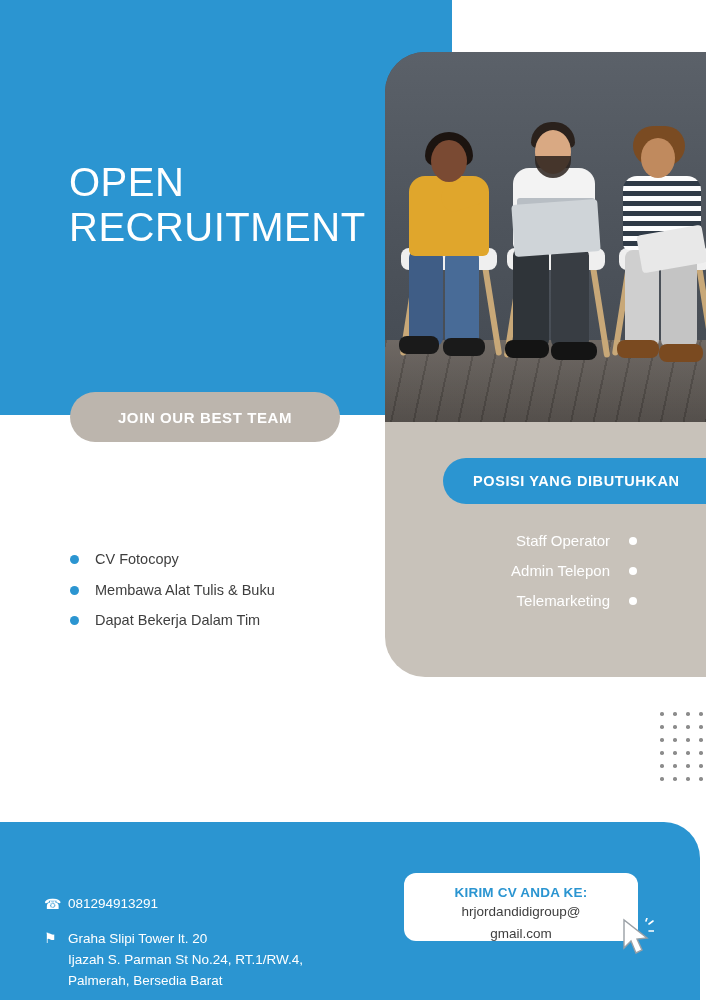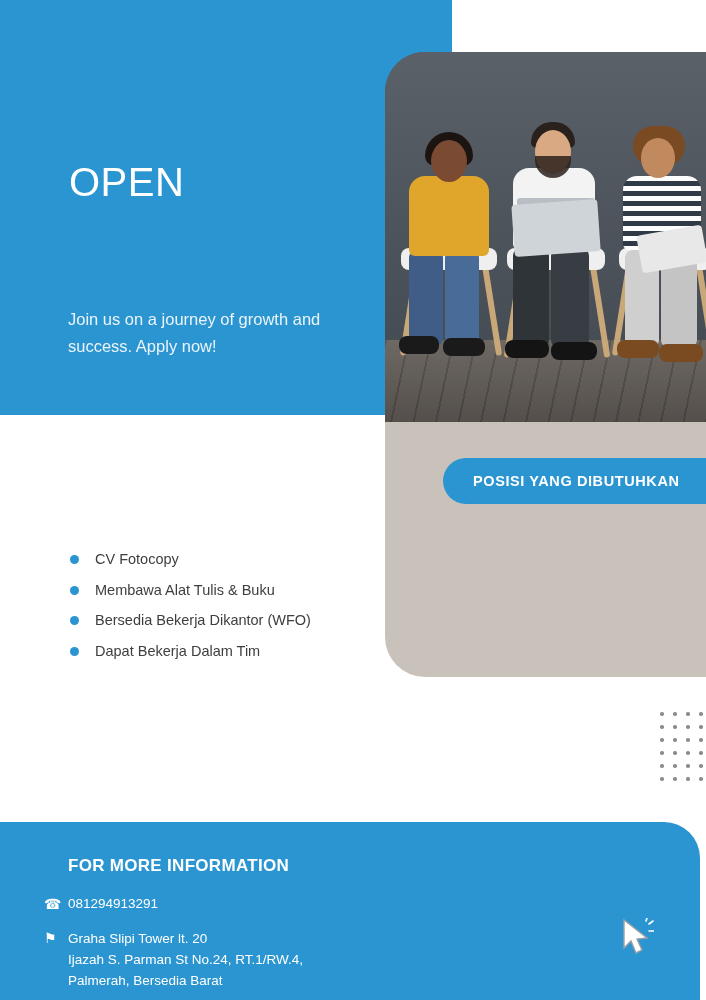--- a/index.html
+++ b/index.html
@@ -295,23 +295,23 @@
 </style>
 </head>
 <body>
 
 <div class="poster">
 
   <div class="top-blue"></div>
 
   <div class="headline">
     <span>OPEN</span>
+    <span class="l2">RECRUITMENT</span>
   </div>
 
-  <div class="subtext">Join us on a journey of growth and success. Apply now!</div>
 
   <div class="photo">
     <div class="wall"></div>
     <div class="floor"></div>
     <div class="floorlines"></div>
 
     <div class="chairleg" style="left:22px;top:212px;height:92px;transform:rotate(9deg);"></div>
     <div class="chairleg" style="left:104px;top:212px;height:92px;transform:rotate(-9deg);"></div>
     <div class="chairleg" style="left:126px;top:212px;height:94px;transform:rotate(9deg);"></div>
     <div class="chairleg" style="left:212px;top:212px;height:94px;transform:rotate(-9deg);"></div>
@@ -344,30 +344,35 @@
     <div class="p p3-leg1"></div>
     <div class="p p3-leg2"></div>
     <div class="p p3-shoe1"></div>
     <div class="p p3-shoe2"></div>
     <div class="p p3-body"></div>
     <div class="p p3-tab"></div>
     <div class="p head p3-hair"></div>
     <div class="p head p3-head"></div>
   </div>
 
+  <div class="join-pill">JOIN OUR BEST TEAM</div>
 
   <ul class="req-list">
     <li><span class="dot"></span><span>CV Fotocopy</span></li>
     <li><span class="dot"></span><span>Membawa Alat Tulis &amp; Buku</span></li>
-    <li><span class="dot"></span><span>Bersedia Bekerja Dikantor (WFO)</span></li>
     <li><span class="dot"></span><span>Dapat Bekerja Dalam Tim</span></li>
   </ul>
 
   <div class="pos-block"></div>
   <div class="pos-pill">POSISI YANG DIBUTUHKAN</div>
+  <ul class="pos-list">
+    <li><span>Staff Operator</span><span class="dot"></span></li>
+    <li><span>Admin Telepon</span><span class="dot"></span></li>
+    <li><span>Telemarketing</span><span class="dot"></span></li>
+  </ul>
 
   <div class="dotgrid" id="dotgrid">
       <i style="left: 0px; top: 0px;"></i>
       <i style="left: 13px; top: 0px;"></i>
       <i style="left: 26px; top: 0px;"></i>
       <i style="left: 39px; top: 0px;"></i>
       <i style="left: 0px; top: 13px;"></i>
       <i style="left: 13px; top: 13px;"></i>
       <i style="left: 26px; top: 13px;"></i>
       <i style="left: 39px; top: 13px;"></i>
@@ -383,32 +388,36 @@
       <i style="left: 13px; top: 52px;"></i>
       <i style="left: 26px; top: 52px;"></i>
       <i style="left: 39px; top: 52px;"></i>
       <i style="left: 0px; top: 65px;"></i>
       <i style="left: 13px; top: 65px;"></i>
       <i style="left: 26px; top: 65px;"></i>
       <i style="left: 39px; top: 65px;"></i>
     </div>
 
   <div class="footer"></div>
-  <div class="footer-title">FOR MORE INFORMATION</div>
 
   <div class="phone-icon">☎</div>
   <div class="contact-phone">081294913291</div>
 
   <div class="pin-icon">⚑</div>
   <div class="contact-addr">
     <div>Graha Slipi Tower lt. 20</div>
     <div>Ijazah S. Parman St No.24, RT.1/RW.4,</div>
     <div>Palmerah, Bersedia Barat</div>
   </div>
 
+  <div class="cv-card">
+    <div class="cv-title">KIRIM CV ANDA KE:</div>
+    <div class="cv-mail">hrjordandidigroup@</div>
+    <div class="cv-mail">gmail.com</div>
+  </div>
 
   <div class="cursor-icon">
     <svg viewBox="0 0 34 40">
       <path d="M4 2 L4 30 L11 23 L16 35 L22 32 L17 21 L27 20 Z" fill="#ffffff" stroke="#9aa0a6" stroke-width="1.4"></path>
       <g stroke="#ffffff" stroke-width="1.6" stroke-linecap="round">
         <line x1="29" y1="6" x2="33" y2="3"></line>
         <line x1="29" y1="13" x2="34" y2="13"></line>
         <line x1="26" y1="3" x2="27" y2="0"></line>
       </g>
     </svg>

